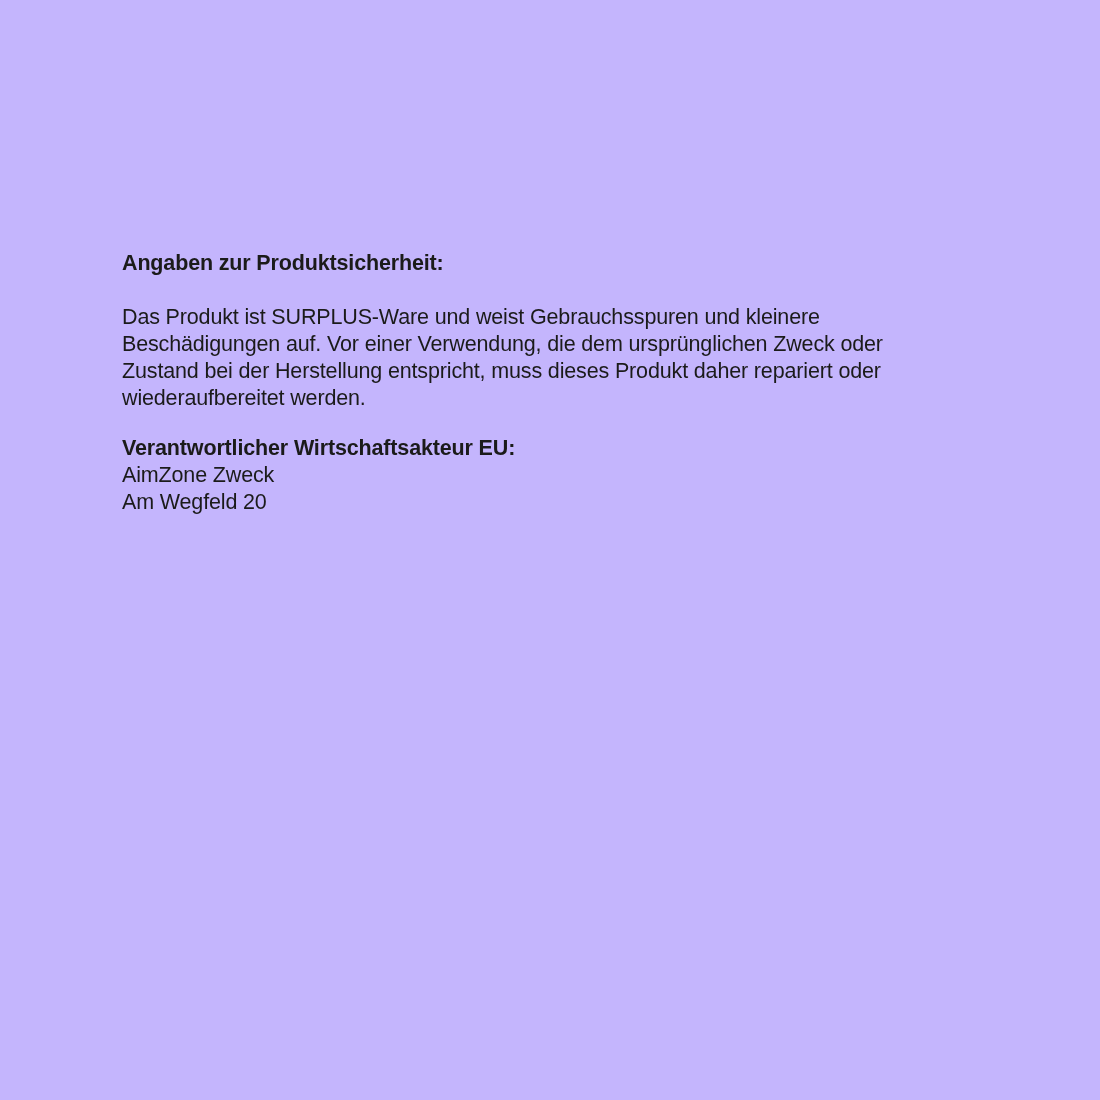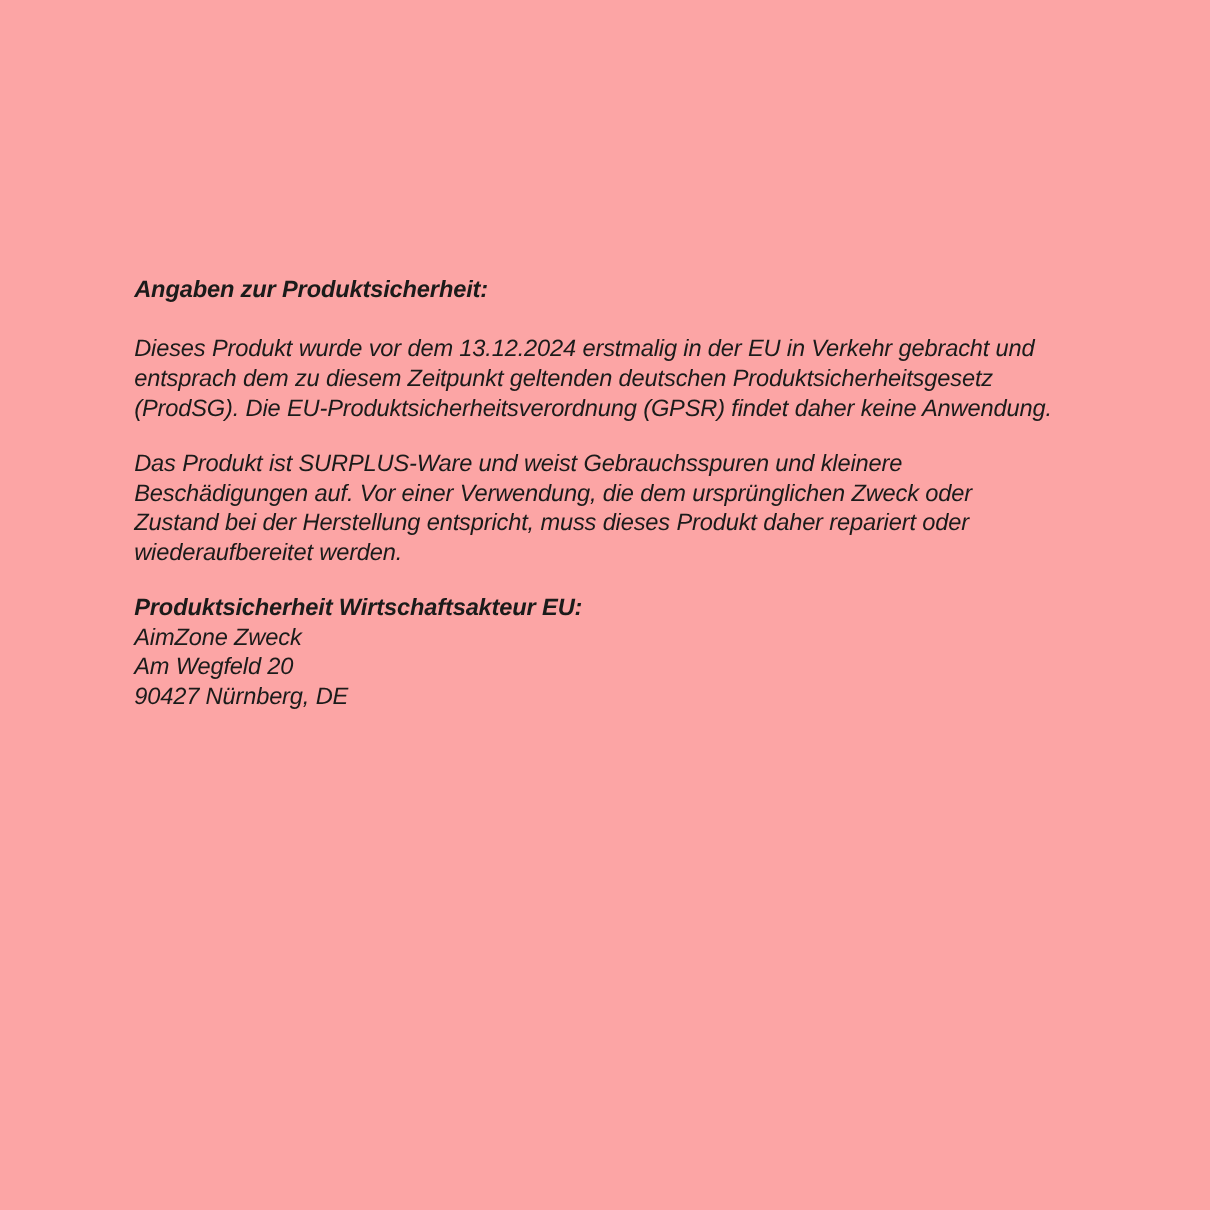--- a/index.html
+++ b/index.html
@@ -11,22 +11,21 @@
     height: 1100px;
     background: #e5e4e2;
     font-family: "Liberation Sans", sans-serif;
     color: #1b1b1a;
     position: relative;
     overflow: hidden;
   }
   .page {
     position: absolute;
     inset: 0;
-    background: #fca5a5;
-    font-style: italic;
+    background: #c4b5fd;
   }
   .content {
     position: absolute;
     left: 122px;
     top: 250px;
     width: 900px;
     font-size: 21.5px;
     line-height: 27px;
     letter-spacing: -0.15px;
   }
@@ -50,31 +49,27 @@
 </style>
 </head>
 <body>
 
 <div class="page">
   <div class="content">
 
     <h1 class="safety-heading">Angaben zur Produktsicherheit:</h1>
 
 
-    <p class="para">Dieses Produkt wurde vor dem 13.12.2024 erstmalig in der EU in Verkehr gebracht und
-entsprach dem zu diesem Zeitpunkt geltenden deutschen Produktsicherheitsgesetz
-(ProdSG). Die EU-Produktsicherheitsverordnung (GPSR) findet daher keine Anwendung.</p>
 
     <p class="para">Das Produkt ist SURPLUS-Ware und weist Gebrauchsspuren und kleinere
 Beschädigungen auf. Vor einer Verwendung, die dem ursprünglichen Zweck oder
 Zustand bei der Herstellung entspricht, muss dieses Produkt daher repariert oder
 wiederaufbereitet werden.</p>
 
-    <h2 class="responsible-heading">Produktsicherheit Wirtschaftsakteur EU:</h2>
+    <h2 class="responsible-heading">Verantwortlicher Wirtschaftsakteur EU:</h2>
 
     <div class="address">
       <div>AimZone Zweck</div>
       <div>Am Wegfeld 20</div>
-      <div>90427 Nürnberg, DE</div>
     </div>
 
   </div>
 </div>
 
 </body></html>

